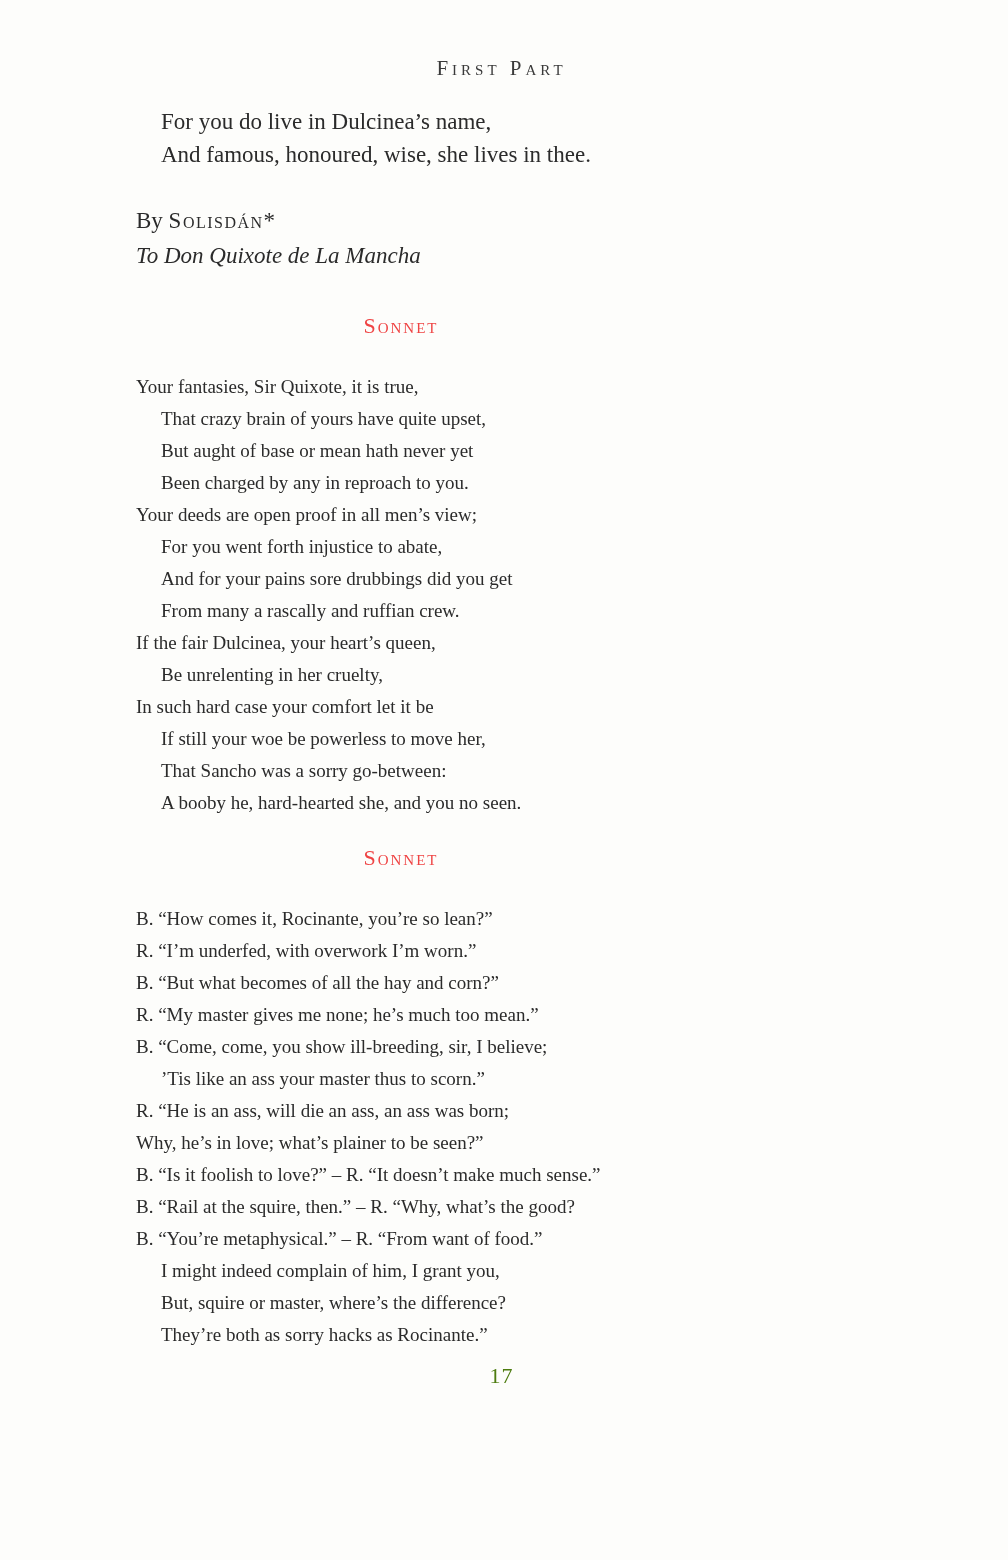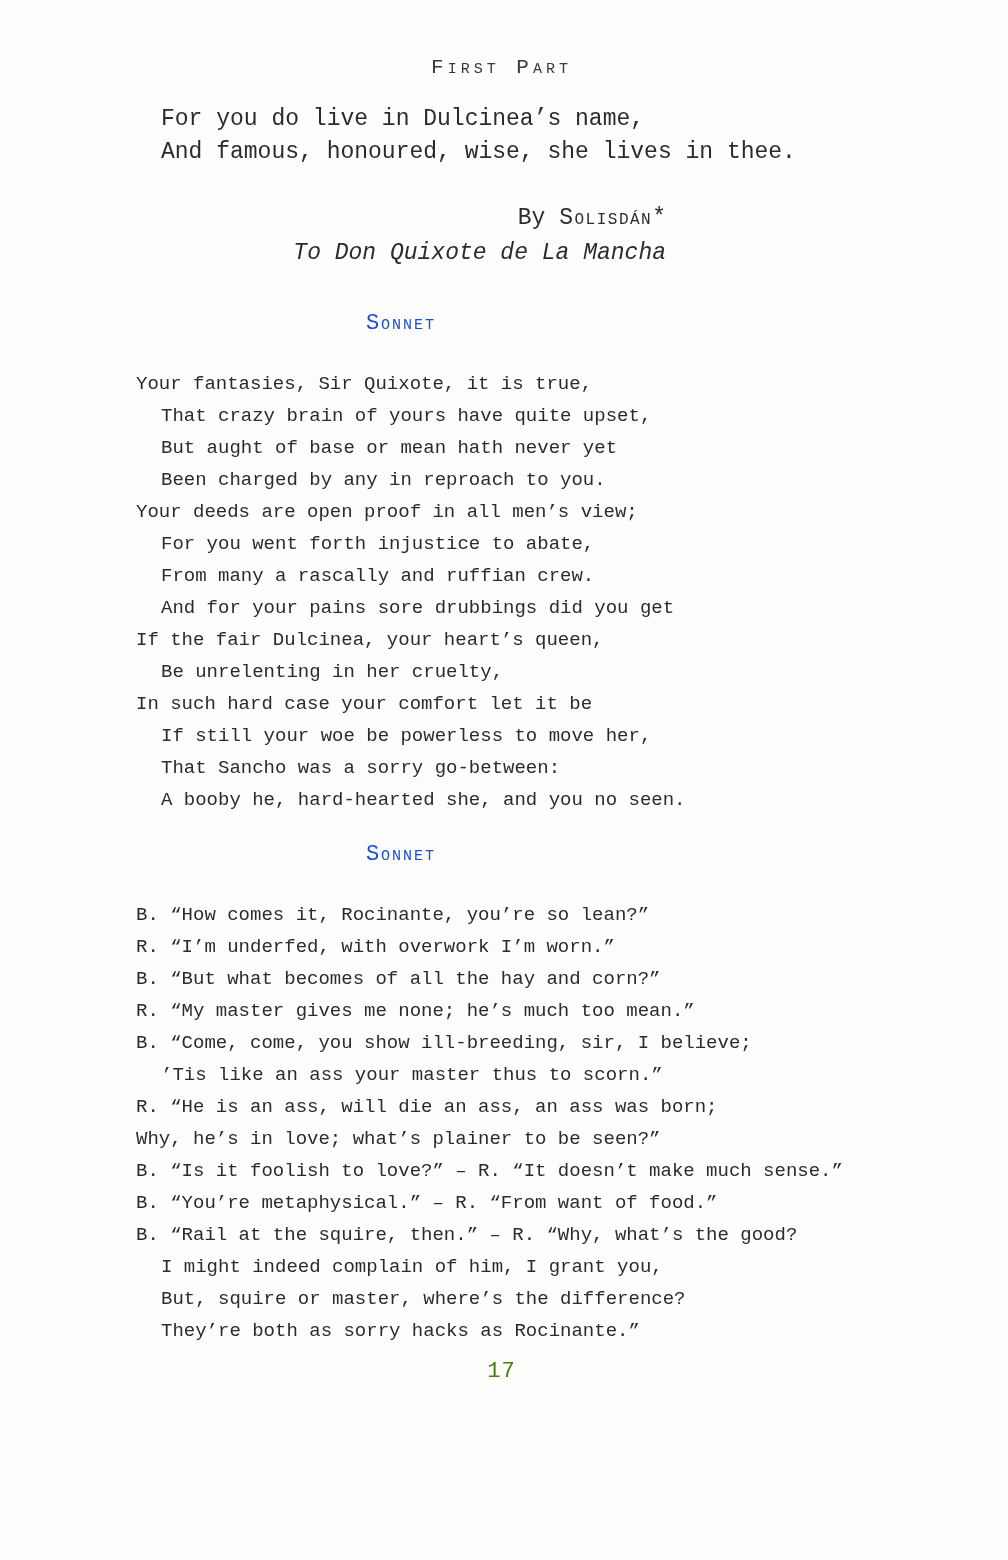--- a/index.html
+++ b/index.html
@@ -13,21 +13,20 @@
     color: #2b2b2b;
     font-family: "Liberation Serif", "DejaVu Serif", serif;
     -webkit-font-smoothing: antialiased;
   }
   .page {
     position: relative;
     width: 1003px;
     height: 1560px;
     box-sizing: border-box;
     overflow: hidden;
-    font-family: Liberation Mono, monospace;
   }
   .running-head {
     margin-top: 56px;
     text-align: center;
     font-variant: small-caps;
     letter-spacing: 4px;
     font-size: 21px;
     color: #3a3a3a;
   }
   .fragment {
@@ -38,40 +37,40 @@
   .vline {
     white-space: pre;
   }
   .in {
     padding-left: 25px;
   }
   .heading-block {
     width: 530px;
     margin-left: 136px;
     margin-top: 32px;
-    text-align: right;
+    text-align: left;
     font-size: 23px;
     line-height: 35px;
   }
   .byline-author {
     font-variant: small-caps;
     letter-spacing: 1.5px;
   }
   .italic {
     font-style: italic;
   }
   .form-heading {
     width: 530px;
     margin-left: 136px;
     margin-top: 40px;
     text-align: center;
     font-variant: small-caps;
     letter-spacing: 2px;
     font-size: 22px;
-    color: #1d4ed8;
+    color: #ef4444;
   }
   .poem {
     margin: 32px 0 0 136px;
     font-size: 19px;
     line-height: 32px;
   }
   .heading-block.second {
     margin-top: 28px;
   }
   .form-heading.second {
@@ -104,22 +103,22 @@
 
   <div class="form-heading">Sonnet</div>
 
   <section class="poem">
     <div class="vline">Your fantasies, Sir Quixote, it is true,</div>
     <div class="vline in">That crazy brain of yours have quite upset,</div>
     <div class="vline in">But aught of base or mean hath never yet</div>
     <div class="vline in">Been charged by any in reproach to you.</div>
     <div class="vline">Your deeds are open proof in all men’s view;</div>
     <div class="vline in">For you went forth injustice to abate,</div>
+    <div class="vline in">And for your pains sore drubbings did you get</div>
     <div class="vline in">From many a rascally and ruffian crew.</div>
-    <div class="vline in">And for your pains sore drubbings did you get</div>
     <div class="vline">If the fair Dulcinea, your heart’s queen,</div>
     <div class="vline in">Be unrelenting in her cruelty,</div>
     <div class="vline">In such hard case your comfort let it be</div>
     <div class="vline in">If still your woe be powerless to move her,</div>
     <div class="vline in">That Sancho was a sorry go-between:</div>
     <div class="vline in">A booby he, hard-hearted she, and you no seen.</div>
   </section>
 
 
   <div class="form-heading second">Sonnet</div>
@@ -127,22 +126,22 @@
   <section class="poem">
     <div class="vline">B. “How comes it, Rocinante, you’re so lean?”</div>
     <div class="vline">R. “I’m underfed, with overwork I’m worn.”</div>
     <div class="vline">B. “But what becomes of all the hay and corn?”</div>
     <div class="vline">R. “My master gives me none; he’s much too mean.”</div>
     <div class="vline">B. “Come, come, you show ill-breeding, sir, I believe;</div>
     <div class="vline in">’Tis like an ass your master thus to scorn.”</div>
     <div class="vline">R. “He is an ass, will die an ass, an ass was born;</div>
     <div class="vline">Why, he’s in love; what’s plainer to be seen?”</div>
     <div class="vline">B. “Is it foolish to love?” – R. “It doesn’t make much sense.”</div>
+    <div class="vline">B. “Rail at the squire, then.” – R. “Why, what’s the good?</div>
     <div class="vline">B. “You’re metaphysical.” – R. “From want of food.”</div>
-    <div class="vline">B. “Rail at the squire, then.” – R. “Why, what’s the good?</div>
     <div class="vline in">I might indeed complain of him, I grant you,</div>
     <div class="vline in">But, squire or master, where’s the difference?</div>
     <div class="vline in">They’re both as sorry hacks as Rocinante.”</div>
   </section>
 
   <footer class="folio">17</footer>
 
 </div>
 
 </body></html>

